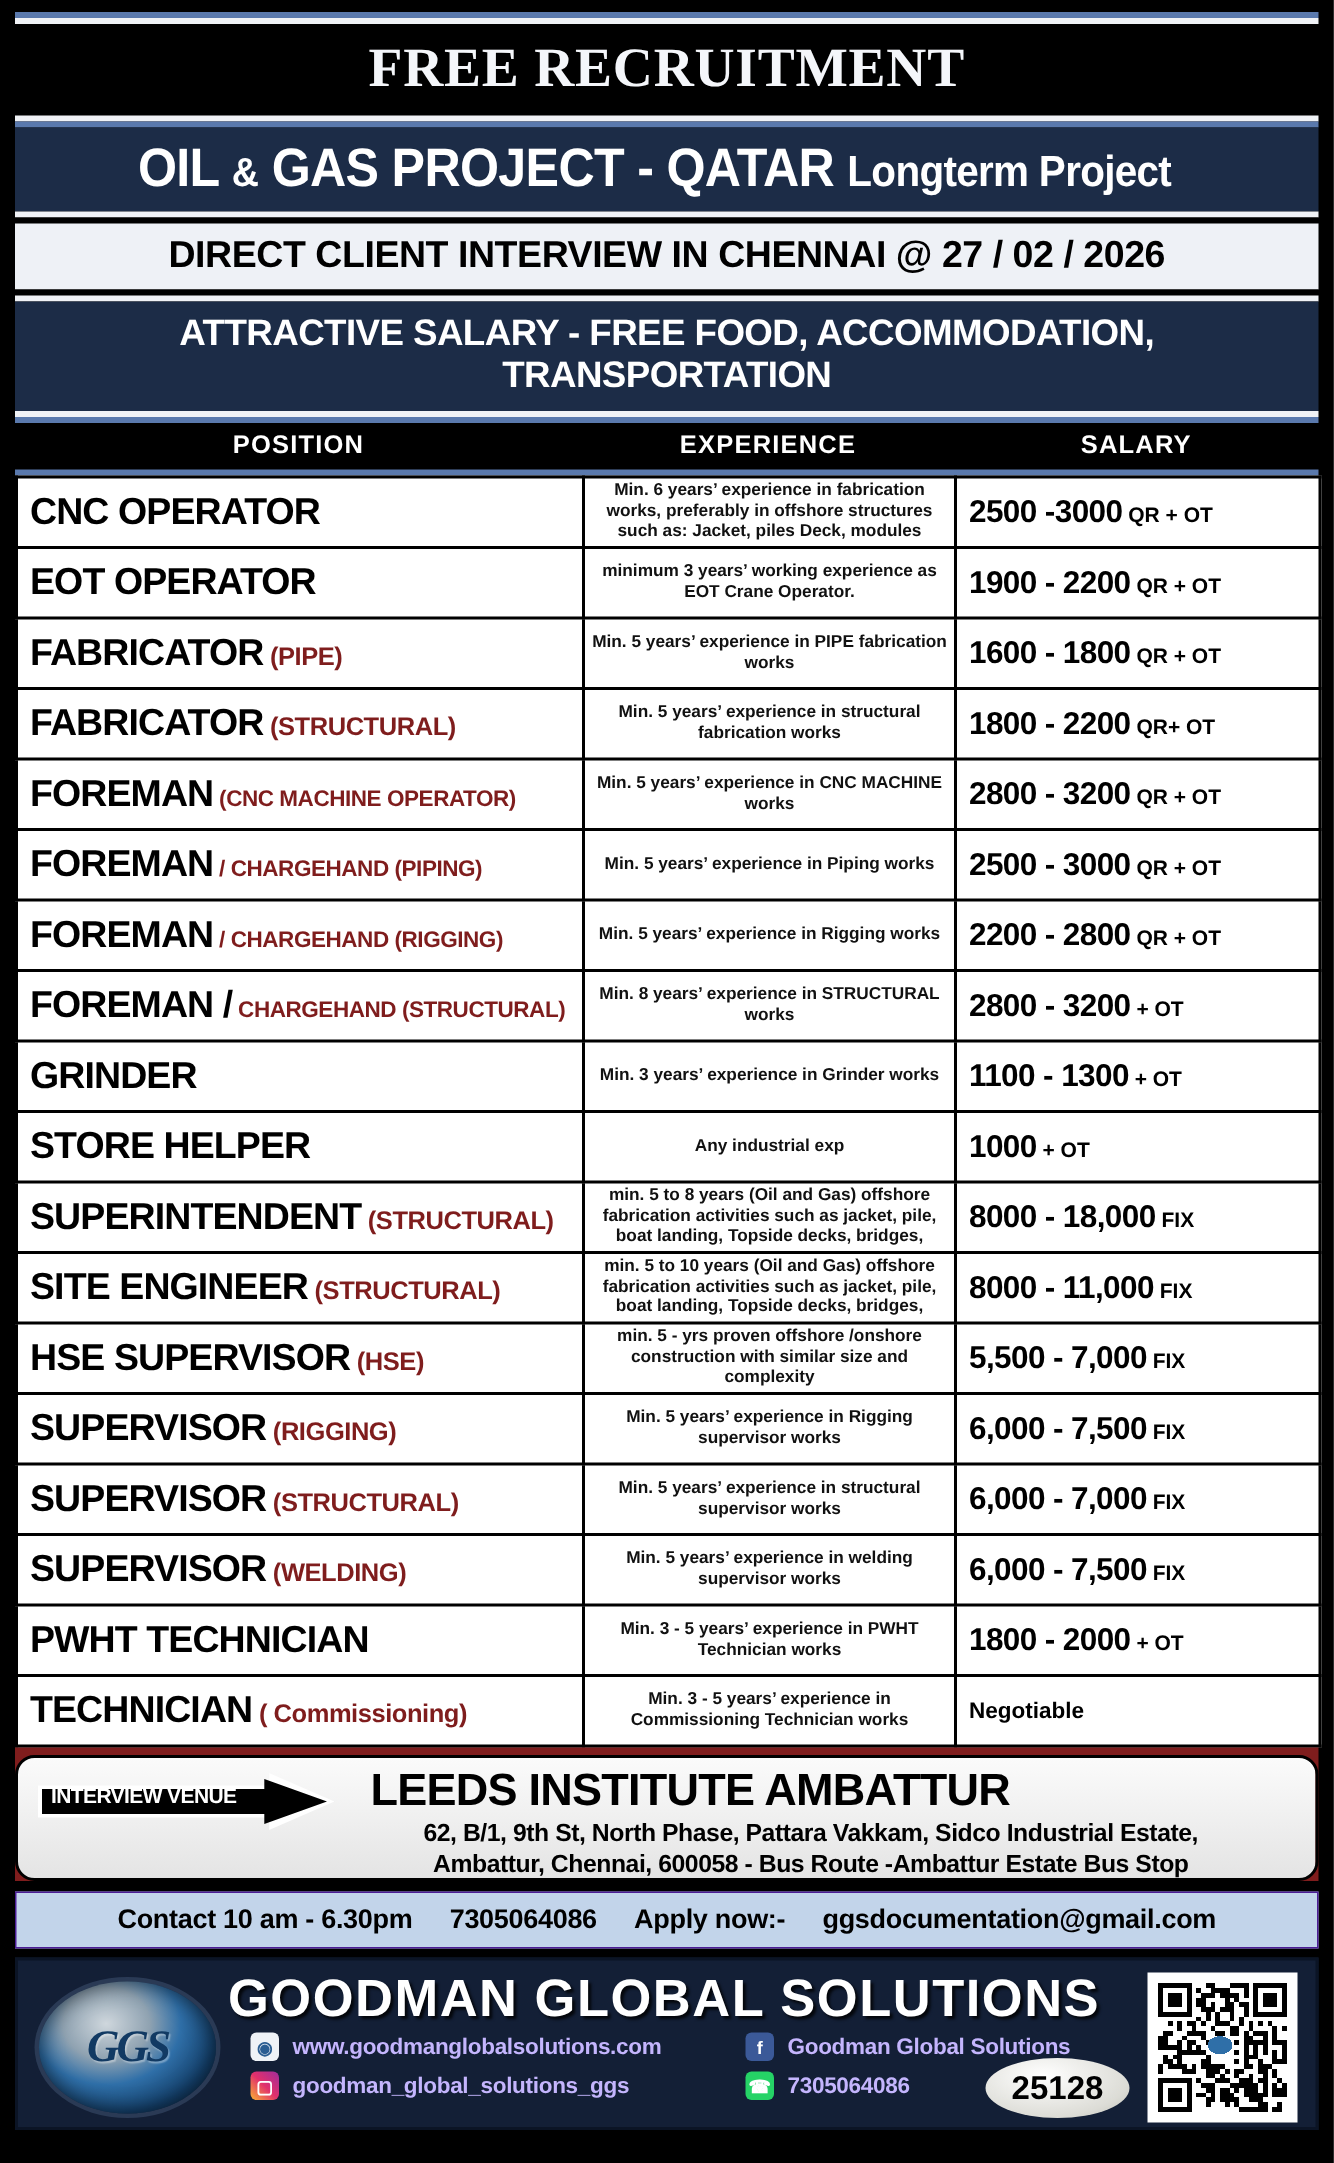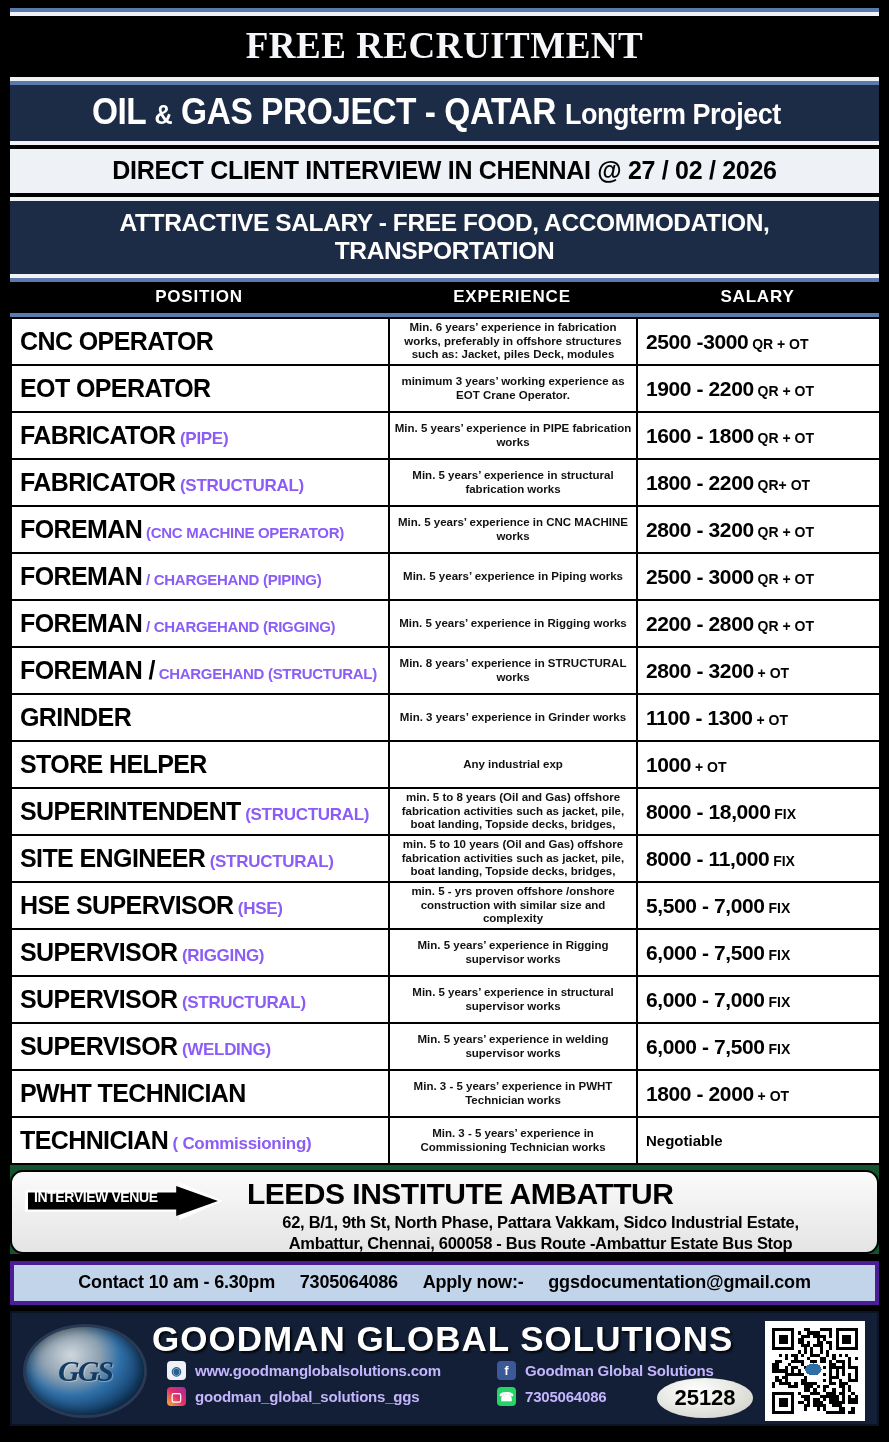--- a/index.html
+++ b/index.html
@@ -118,31 +118,31 @@
     white-space:nowrap;
   }
 
   .pos-main {
     font-size:25px; font-weight:bold; color:#000;
     letter-spacing:-0.6px;
     display:inline;
     font-family:"Liberation Sans", sans-serif;
   }
   .pos-qual {
-    font-size:17px; font-weight:bold; color:#8b5cf6;
+    font-size:17px; font-weight:bold; color:#7f1d1d;
     letter-spacing:-0.3px;
     display:inline;
   }
   .pos-qual.sm { font-size:15px;margin-top:34px; }
   .sal-main { font-size:21px; letter-spacing:-0.4px; }
   .sal-unit { font-size:14px; letter-spacing:0px; }
   .sal-neg  { font-size:15px; }
 
   
-  .venue-wrap { padding:5px 0 0 0; background:#14532d; }
+  .venue-wrap { padding:5px 0 0 0; background:#7f1d1d; }
   .venue {
     position:relative;
     background:linear-gradient(#fbfbfb,#e4e4e4);
     border:2px solid #000;
     border-radius:13px;
     height:84px;
     overflow:hidden;
   }
   .arrow {
     position:absolute;
@@ -174,21 +174,21 @@
     position:absolute; left:200px; top:40px; right:8px;
     text-align:center;
     font-size:16.5px; font-weight:bold; color:#000;
     line-height:1.25; letter-spacing:-0.3px;
   }
 
   
   .contact {
     margin-top:7px;
     background:#c2d4ea;
-    border:4px solid #4c1d95;
+    border:1px solid #4c1d95;
     text-align:center;
     font-size:18px; font-weight:bold; color:#000;
     padding:7px 0 8px 0;
     letter-spacing:-0.2px;
   }
   .contact span { margin:0 10px; }
 
   
   .footer {
     margin-top:6px;

